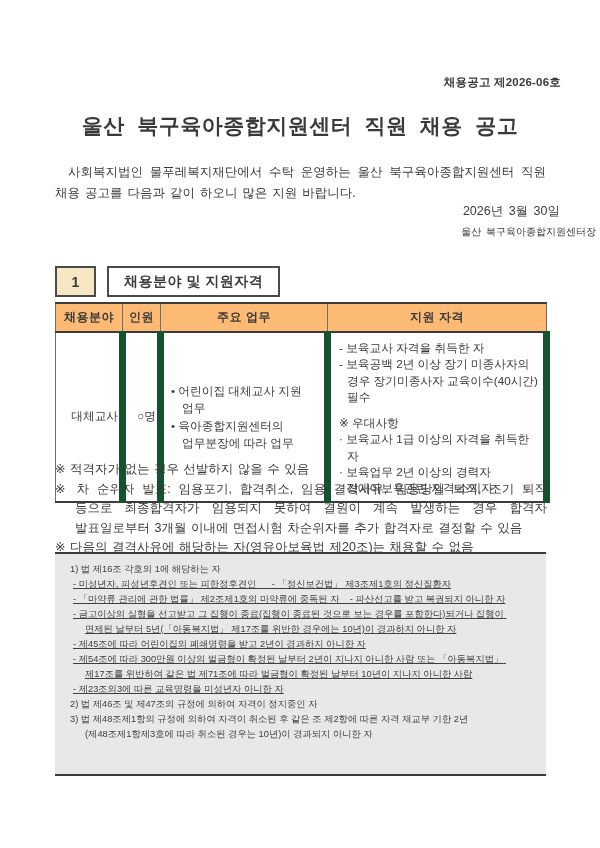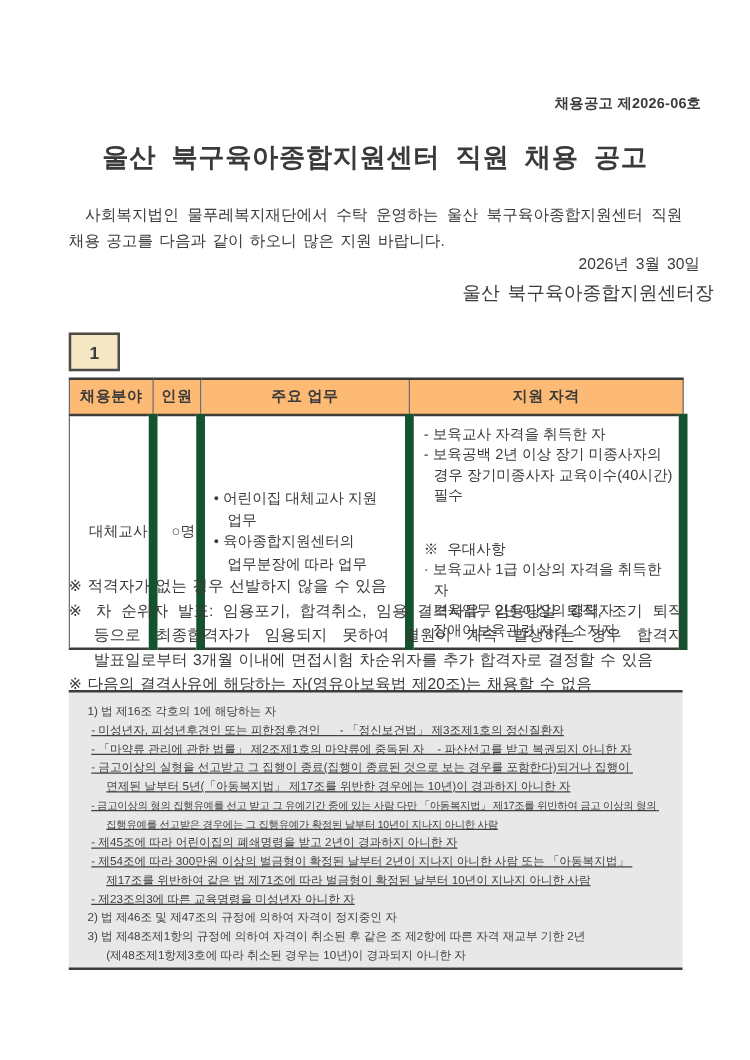--- a/index.html
+++ b/index.html
@@ -13,21 +13,21 @@
   .doc-no { position:absolute; top:75px; right:55px; font-size:11.5px; font-weight:bold; letter-spacing:0.2px; }
 
   .title { position:absolute; top:112px; left:0; width:600px; text-align:center;
            font-size:21px; font-weight:bold; word-spacing:6px; letter-spacing:0.5px; }
 
   .intro { position:absolute; top:162px; left:55px; width:491px;
            font-size:12.5px; line-height:20.5px; text-align:justify;
            text-indent:13px; word-break:keep-all; word-spacing:1.5px; }
 
   .date-line   { position:absolute; top:203px; right:56px; font-size:12.5px; word-spacing:2px; }
-  .signer-line { position:absolute; top:225px; right:45px; font-size:15px; word-spacing:2px; }
+  .signer-line { position:absolute; top:225px; right:20px; font-size:10px; word-spacing:2px; }
 
   .sec { position:absolute; top:266px; left:55px; display:flex; gap:11px; height:31px; }
   .numbox { width:41px; box-sizing:border-box; background:#f5e6c4; border:2px solid #4a4a4a;
             display:flex; align-items:center; justify-content:center;
             font-size:14px; font-weight:bold; }
   .headbox { box-sizing:border-box; border:2px solid #4a4a4a; padding:0 15px;
              display:flex; align-items:center; font-size:14px; font-weight:bold; letter-spacing:0.5px; }
 
   table.recruit { position:absolute; top:302px; left:55px; width:491px;
                   border-collapse:collapse; table-layout:fixed; }
@@ -40,21 +40,21 @@
   table.recruit td {
     border-left:1px solid #6f6f6f; border-right:7px solid #14532d;
     border-bottom:2.5px solid #3c3c3c;
     height:128px; font-size:11.7px; vertical-align:middle; word-break:keep-all;
   }
   td.c { text-align:right; }
   td.duties-cell { padding:0 3px 0 7px; }
   .duty { padding-left:11px; text-indent:-11px; line-height:17.5px; }
   td.qual-cell { vertical-align:top; padding:7px 3px 4px 8px; line-height:16.3px; }
   .qline { padding-left:8px; text-indent:-8px; }
-  .pref-title { margin-top:27px;font-family:Liberation Mono, monospace; }
+  .pref-title { margin-top:10px; }
 
   .notes { position:absolute; top:460px; left:55px; width:492px;
            font-size:12.5px; line-height:19.5px; word-break:keep-all; }
   .note { padding-left:20px; text-indent:-20px; text-align:justify; word-spacing:1px; }
 
   .legal-box { position:absolute; top:552px; left:55px; width:491px; height:224px;
                box-sizing:border-box; background:#e8e8e8;
                border-top:2.5px solid #3c3c3c; border-bottom:2.5px solid #3c3c3c;
                padding:8px 12px 6px 13px; overflow:hidden;
                font-size:9.3px; line-height:15px; color:#404040; }
@@ -72,20 +72,21 @@
 
   <div class="title">울산 북구육아종합지원센터 직원 채용 공고</div>
 
   <div class="intro">사회복지법인 물푸레복지재단에서 수탁 운영하는 울산 북구육아종합지원센터 직원 채용 공고를 다음과 같이 하오니 많은 지원 바랍니다.</div>
 
   <div class="date-line">2026년 3월 30일</div>
   <div class="signer-line">울산 북구육아종합지원센터장</div>
 
   <div class="sec">
     <div class="numbox">1</div>
+    <div class="headbox">채용분야 및 지원자격</div>
   </div>
 
   <table class="recruit">
     <colgroup>
       <col style="width:67px">
         <col style="width:38px">
         <col style="width:167px">
         <col style="width:219px">
     </colgroup>
     <thead>
@@ -120,21 +121,20 @@
     <div class="note">※ 적격자가 없는 경우 선발하지 않을 수 있음</div>
     <div class="note">※ 차 순위자 발표: 임용포기, 합격취소, 임용 결격사유, 임용당일 퇴직, 조기 퇴직 등으로 최종합격자가 임용되지 못하여 결원이 계속 발생하는 경우 합격자 발표일로부터 3개월 이내에 면접시험 차순위자를 추가 합격자로 결정할 수 있음</div>
     <div class="note">※ 다음의 결격사유에 해당하는 자(영유아보육법 제20조)는 채용할 수 없음</div>
   </div>
 
   <div class="legal-box">
     <div class="bx-num">1) 법 제16조 각호의 1에 해당하는 자</div>
     <div class="bx-sub">- 미성년자, 피성년후견인 또는 피한정후견인      - 「정신보건법」 제3조제1호의 정신질환자</div>
     <div class="bx-sub">- 「마약류 관리에 관한 법률」 제2조제1호의 마약류에 중독된 자    - 파산선고를 받고 복권되지 아니한 자</div>
     <div class="bx-sub">- 금고이상의 실형을 선고받고 그 집행이 종료(집행이 종료된 것으로 보는 경우를 포함한다)되거나 집행이 면제된 날부터 5년(「아동복지법」 제17조를 위반한 경우에는 10년)이 경과하지 아니한 자</div>
-    <div class="bx-sub bx-small">- 금고이상의 형의 집행유예를 선고 받고 그 유예기간 중에 있는 사람 다만 「아동복지법」 제17조를 위반하여 금고 이상의 형의 집행유예를 선고받은 경우에는 그 집행유예가 확정된 날부터 10년이 지나지 아니한 사람</div>
     <div class="bx-sub">- 제45조에 따라 어린이집의 폐쇄명령을 받고 2년이 경과하지 아니한 자</div>
     <div class="bx-sub">- 제54조에 따라 300만원 이상의 벌금형이 확정된 날부터 2년이 지나지 아니한 사람 또는 「아동복지법」 제17조를 위반하여 같은 법 제71조에 따라 벌금형이 확정된 날부터 10년이 지나지 아니한 사람</div>
     <div class="bx-sub">- 제23조의3에 따른 교육명령을 미성년자 아니한 자</div>
     <div class="bx-num">2) 법 제46조 및 제47조의 규정에 의하여 자격이 정지중인 자</div>
     <div class="bx-num">3) 법 제48조제1항의 규정에 의하여 자격이 취소된 후 같은 조 제2항에 따른 자격 재교부 기한 2년(제48조제1항제3호에 따라 취소된 경우는 10년)이 경과되지 아니한 자</div>
   </div>
 
 </div>
 
 </body></html>

